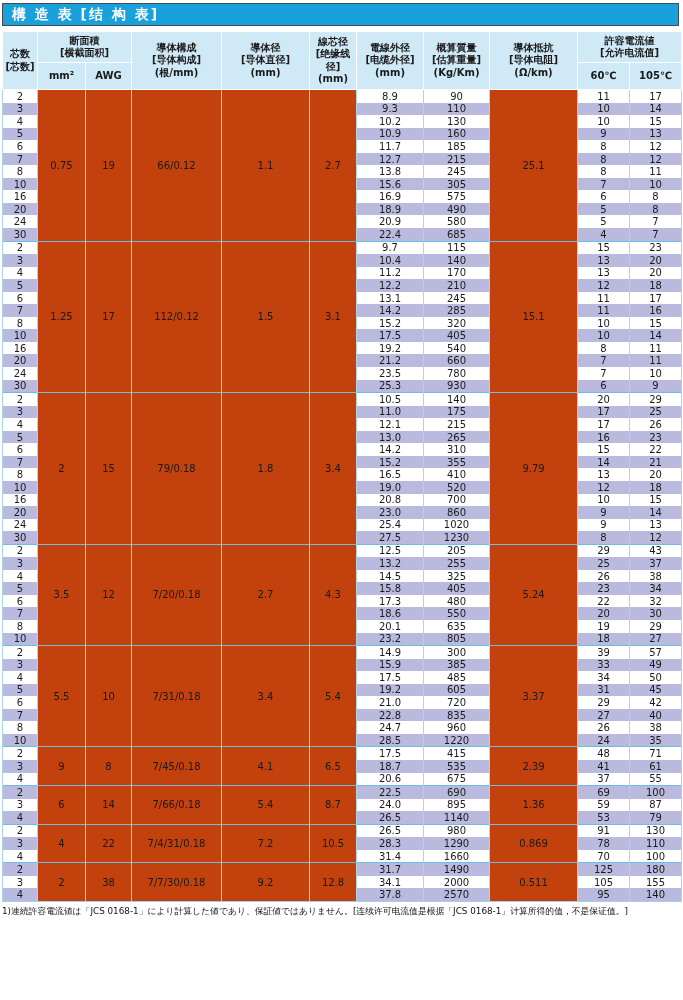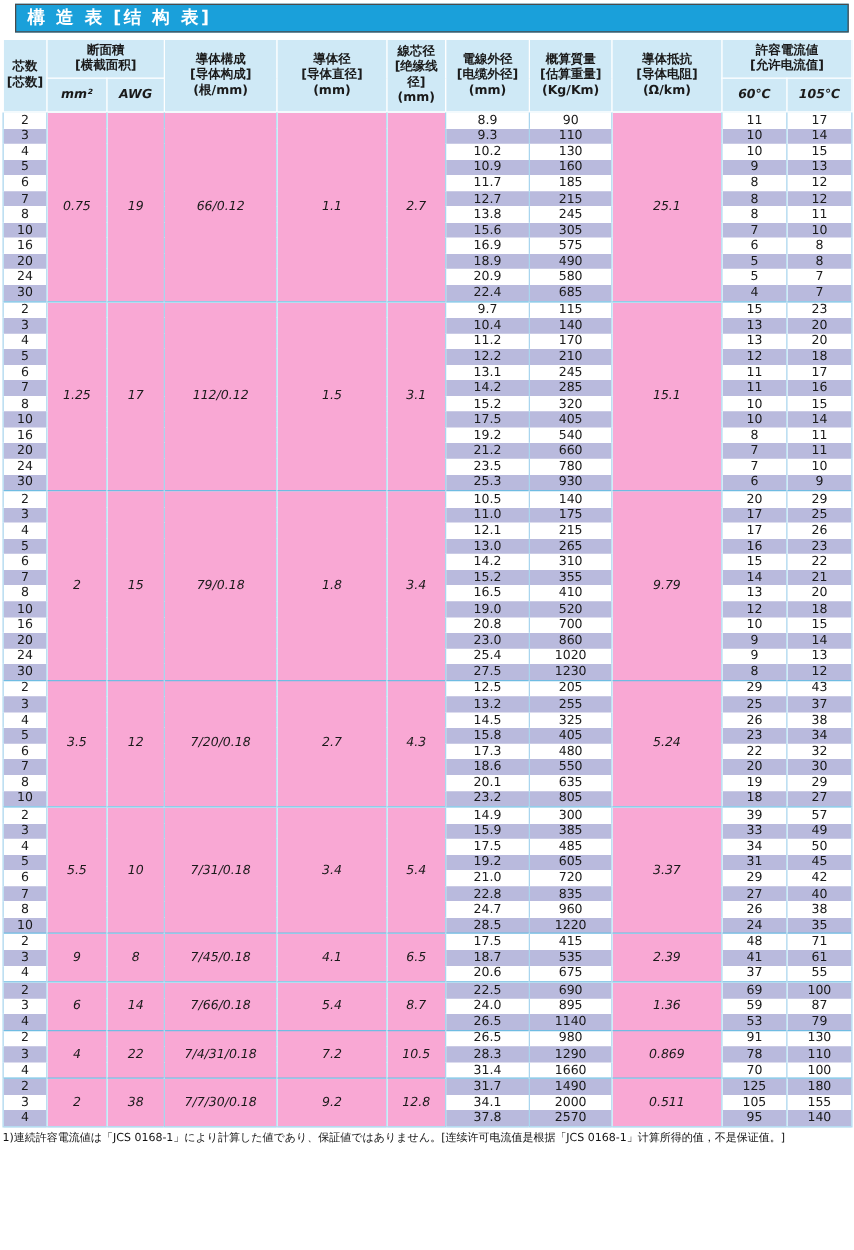--- a/index.html
+++ b/index.html
@@ -6,21 +6,21 @@
     margin: 0;
     padding: 0;
     width: 683px;
     height: 1000px;
     background: #ffffff;
     overflow: hidden;
     font-family: "DejaVu Sans", "Liberation Sans", sans-serif;
     color: #1a1a1a;
   }
   .title-bar {
-    margin: 3px 4px 0 12px;
+    margin: 3px 4px 0 2px;
     height: 21px;
     line-height: 21px;
     background: #1aa0da;
     border: 1px solid #4a4a4a;
     color: #ffffff;
     font-weight: bold;
     font-size: 14px;
     letter-spacing: 2px;
     padding-left: 9px;
   }
@@ -34,37 +34,37 @@
   thead th {
     background: #cfe9f6;
     border: 1px solid #ffffff;
     font-size: 10px;
     font-weight: bold;
     text-align: center;
     vertical-align: middle;
     padding: 1px 0;
     line-height: 1.25;
   }
-  thead tr.sub-row th { height: 24px; font-style: italic; }
+  thead tr.sub-row th { height: 24px; }
   thead tr.group-row th { height: 28px; }
   tbody td {
     font-size: 10px;
     text-align: center;
     vertical-align: middle;
     height: 12.55px;
     padding: 0;
     border-right: 1px solid #a9d5ee;
     border-left: 1px solid #a9d5ee;
     white-space: nowrap;
     overflow: hidden;
   }
   tbody tr:nth-child(even) td.striped { background: #b9badd; }
   tbody tr.block-start td { border-top: 1px solid #6fbce2; }
   tbody tr:first-child td { border-top: 1px solid #6fbce2; }
-  td.merged { background: #f9a8d4; font-style: italic; }
+  td.merged { background: #c2410c; }
   .footnotes {
     margin: 3px 2px 0 2px;
     font-size: 8.8px;
     line-height: 13px;
     color: #111111;
     white-space: nowrap;
   }
   .footnotes .indent { padding-left: 9px; }
 </style>
 </head>

